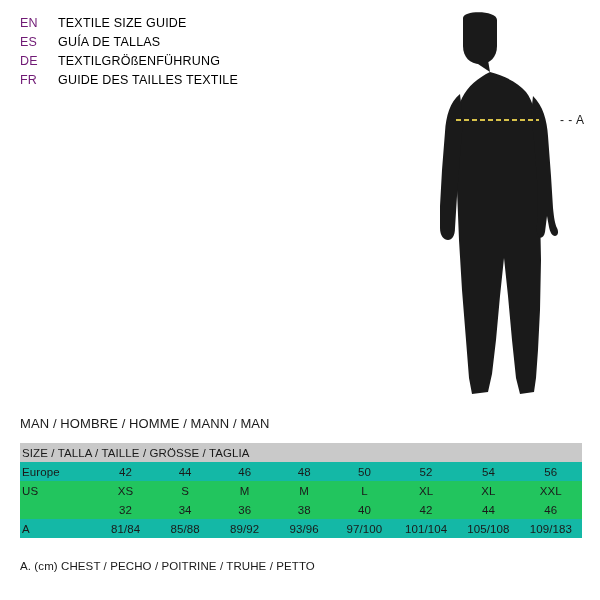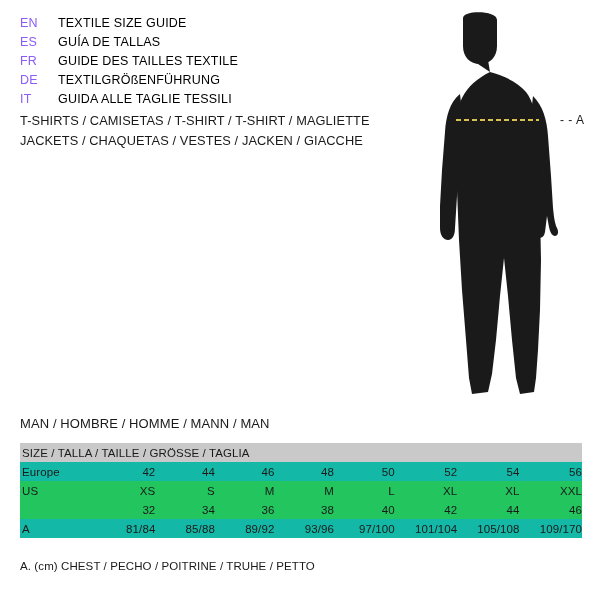--- a/index.html
+++ b/index.html
@@ -32,21 +32,21 @@
   .lang-row {
     display: flex;
     align-items: baseline;
     height: 19px;
     font-size: 12.5px;
     letter-spacing: 0.2px;
   }
   .lang-code {
     width: 38px;
     flex: 0 0 38px;
-    color: #8b5cf6;
+    color: #701a75;
   }
   .lang-text {
     color: #000000;
   }
 
   
   .category-block {
     position: absolute;
     top: 111px;
     left: 20px;
@@ -117,21 +117,21 @@
   }
   .row-plain td {
     background: #14b8a6;
   }
   .col-label {
     width: 84px;
     padding-left: 2px !important;
   }
   .col-val {
     width: 68px;
-    text-align: right;
+    text-align: center;
     margin-left: 48px;
   }
   .head-span {
     padding-left: 2px !important;
   }
 
   
   .footnote {
     position: absolute;
     left: 20px;
@@ -150,37 +150,29 @@
   <div class="lang-block">
     <div class="lang-row">
       <span class="lang-code">EN</span>
       <span class="lang-text">TEXTILE SIZE GUIDE</span>
     </div>
     <div class="lang-row">
       <span class="lang-code">ES</span>
       <span class="lang-text">GUÍA DE TALLAS</span>
     </div>
     <div class="lang-row">
-      <span class="lang-code">FR</span>
-      <span class="lang-text">GUIDE DES TAILLES TEXTILE</span>
-    </div>
-    <div class="lang-row">
       <span class="lang-code">DE</span>
       <span class="lang-text">TEXTILGRÖßENFÜHRUNG</span>
     </div>
     <div class="lang-row">
-      <span class="lang-code">IT</span>
-      <span class="lang-text">GUIDA ALLE TAGLIE TESSILI</span>
+      <span class="lang-code">FR</span>
+      <span class="lang-text">GUIDE DES TAILLES TEXTILE</span>
     </div>
   </div>
 
-  <div class="category-block">
-    <div class="category-line">T-SHIRTS / CAMISETAS / T-SHIRT / T-SHIRT / MAGLIETTE</div>
-    <div class="category-line">JACKETS / CHAQUETAS / VESTES / JACKEN / GIACCHE</div>
-  </div>
 
   <div class="figure-wrap">
     <svg width="200" height="400" viewBox="0 0 200 400">
 
       <path fill="#1a1a1a" d="M63 8 C63 0 97 0 97 10 L97 36 C97 47 90 54 80 54 C70 54 63 47 63 36 Z"></path>
 
       <path fill="#1a1a1a" d="
         M72 50
         L88 50
         L90 62
@@ -294,21 +286,21 @@
       </tr>
       <tr class="row-plain">
         <td class="col-label">A</td>
         <td class="col-val">81/84</td>
         <td class="col-val">85/88</td>
         <td class="col-val">89/92</td>
         <td class="col-val">93/96</td>
         <td class="col-val">97/100</td>
         <td class="col-val">101/104</td>
         <td class="col-val">105/108</td>
-        <td class="col-val">109/170</td>
+        <td class="col-val">109/183</td>
       </tr>
     </tbody>
       </table>
   </div>
 
   <div class="footnote">A. (cm) CHEST / PECHO / POITRINE / TRUHE / PETTO</div>
 
 </div>
 
 </body></html>

